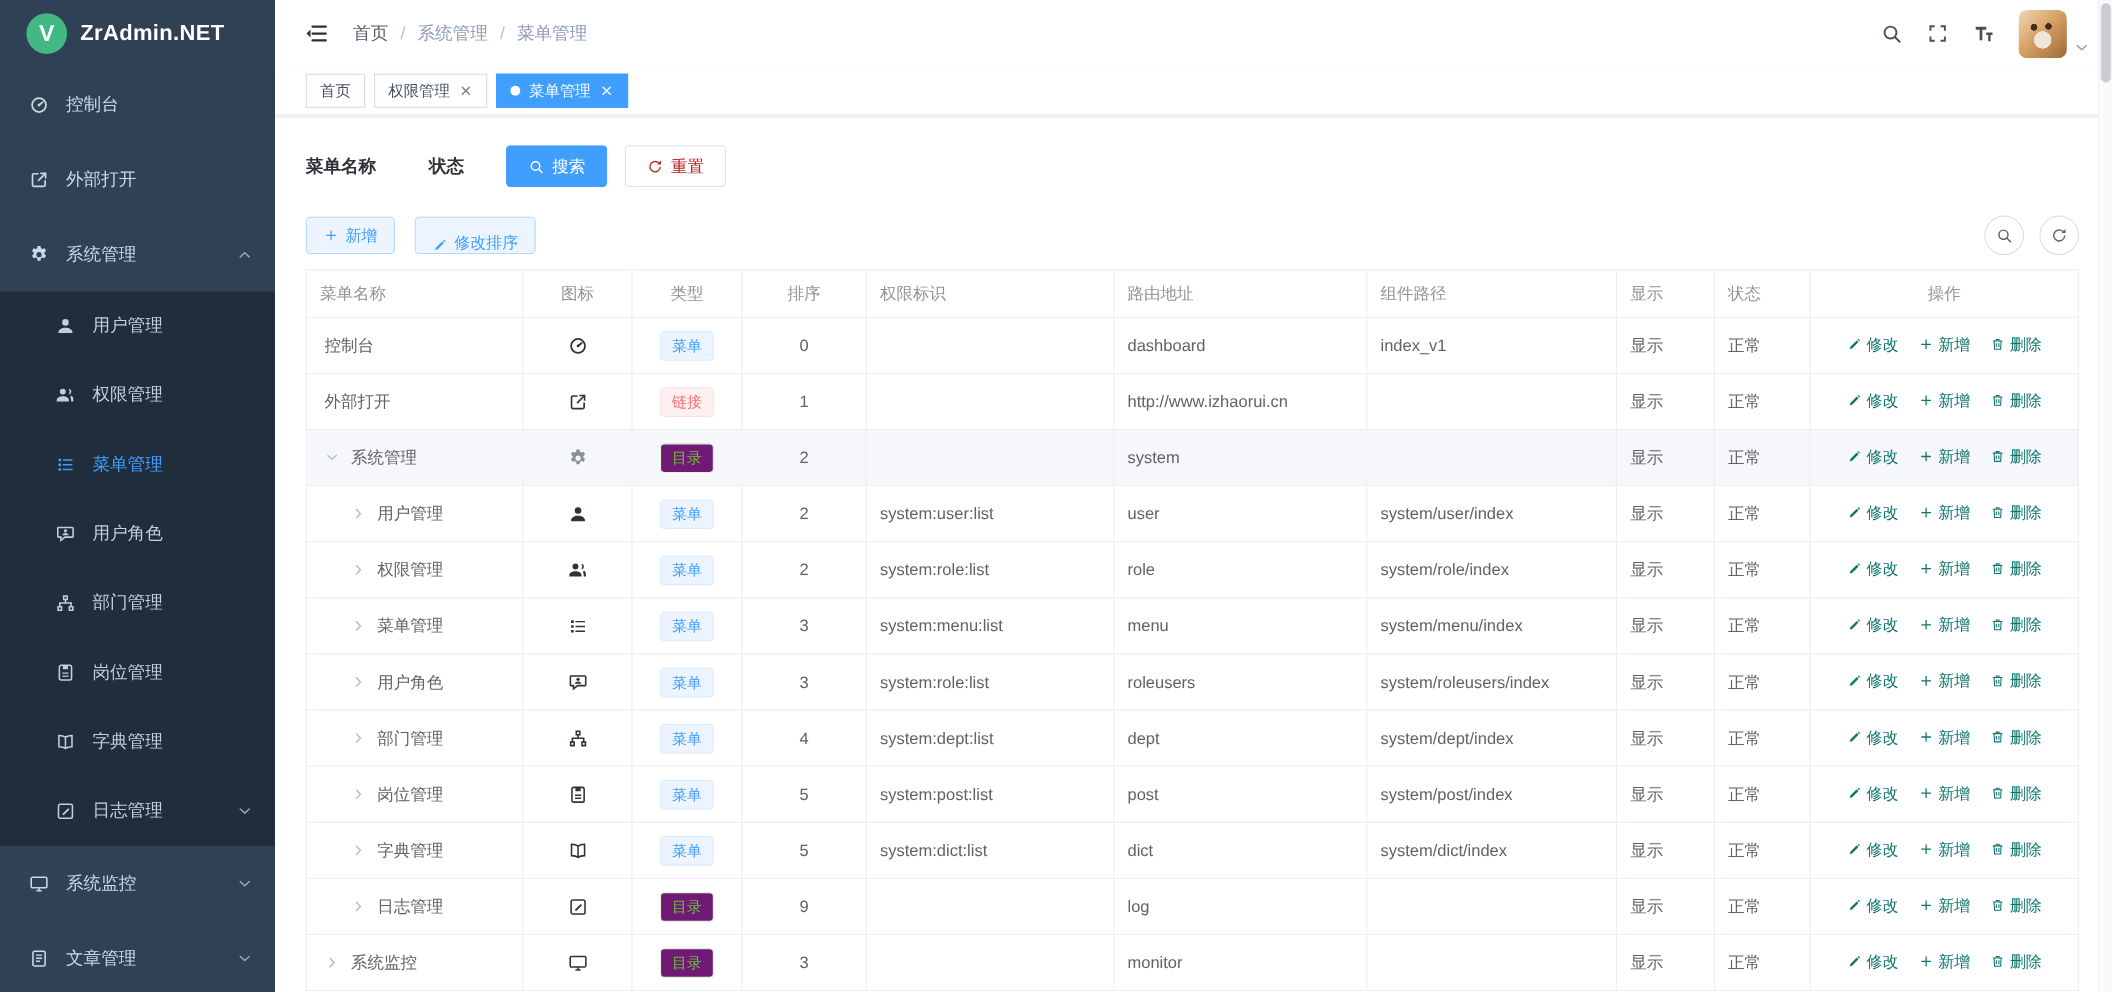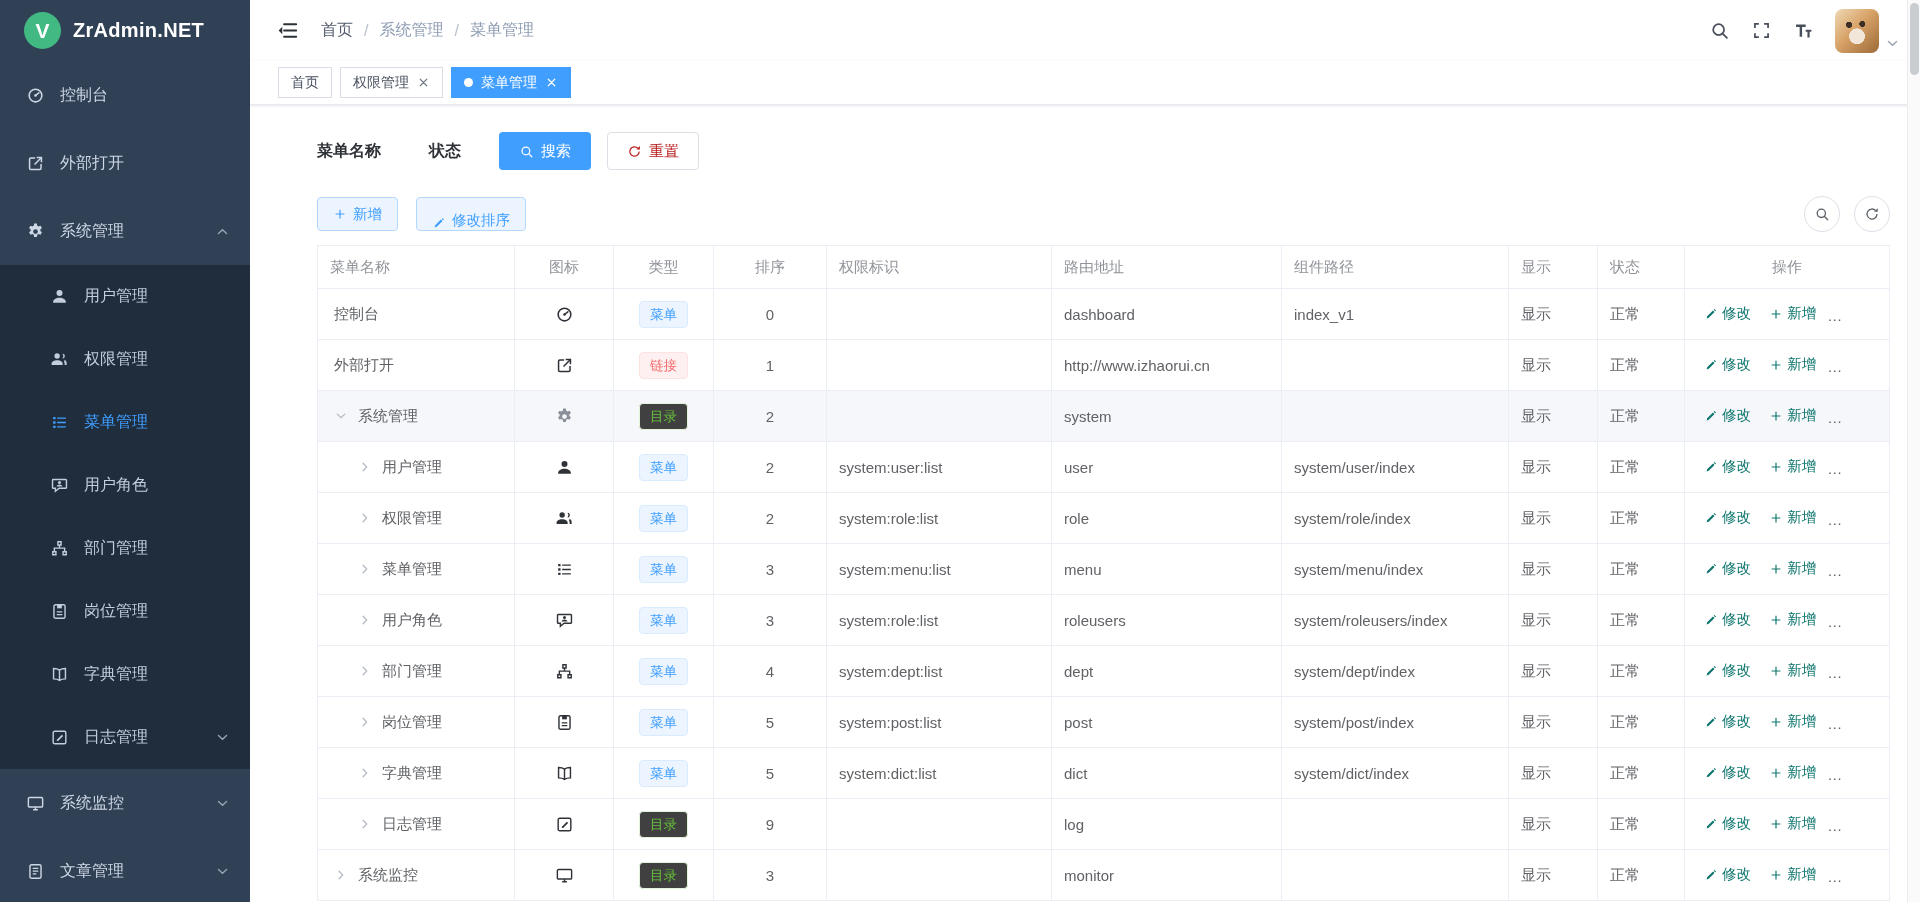--- a/index.html
+++ b/index.html
@@ -44,21 +44,21 @@
 
   .tags-view { height:44px; display:flex; align-items:center; padding-left:28px; gap:8px;
     background:#fff; border-bottom:1px solid #e6e9ef; box-shadow:0 1px 3px rgba(0,21,41,.10); position:relative; z-index:2; }
   .tab-item { height:31px; display:inline-flex; align-items:center; gap:8px; padding:0 12px;
     border:1px solid #d8dce5; background:#fff; color:#495060; font-size:14px; cursor:pointer; }
   .tab-item .tclose { width:13px; height:13px; color:#757c89; cursor:pointer; }
   .tab-item.active { background:#409eff; border-color:#409eff; color:#fff; }
   .tab-item.active .dot { width:9px; height:9px; border-radius:50%; background:#fff; }
   .tab-item.active .tclose { color:#fff; }
 
-  .content { flex:1; padding:27px 30px 0 28px; background:#fff; overflow:hidden;margin-left:39px; }
+  .content { flex:1; padding:27px 30px 0 28px; background:#fff; overflow:hidden; }
 
   
   .filter-row { display:flex; align-items:center; }
   .f-label { font-weight:700; font-size:16px; color:#2e3237; margin-right:14px; white-space:nowrap; }
   .f-input { width:210px; height:38px; border:1px solid #dcdfe6; border-radius:4px; padding:0 13px;
     font-size:15px; color:#606266; outline:none; font-family:inherit; }
   ::placeholder { color:#c0c4cc; opacity:1; }
   .f-gap { width:34px; }
   .select-wrap { position:relative; }
   .select-wrap .f-input { width:234px; padding-right:32px; }
@@ -91,21 +91,21 @@
   .menu-table tr.hl td { background:#f5f7fa; }
   .ct { text-align:center !important; }
   .c-name .name-wrap { display:flex; align-items:center; padding-left:4px; }
   .c-name .lv1 { padding-left:28px; }
   .expander { display:inline-flex; width:24px; color:#b4bac4; flex-shrink:0; cursor:pointer; }
   .expander .ic { width:14px; height:14px; }
   .row-icon { width:19px; height:19px; color:#2f3338; }
   .tagc { display:inline-block; padding:0 10px; height:27px; line-height:25px; border:1px solid;
     border-radius:4px; font-size:13.5px; }
   .tag-blue  { color:#409eff; background:#ecf5ff; border-color:#d9ecff; }
-  .tag-green { color:#67c23a; background:#404040; border-color:#e1f3d8; }
+  .tag-green { color:#67c23a; background:#701a75; border-color:#e1f3d8; }
   .tag-red   { color:#f56c6c; background:#fef0f0; border-color:#fde2e2; }
   .c-ops { text-align:center; }
   .op-link { color:#0f766e; display:inline-flex; align-items:center; gap:4px; margin:0 7px;
     font-size:14.5px; cursor:pointer; white-space:nowrap; }
   .op-link .ic { width:14px; height:14px; }
 
   
   .pg-scrollbar { position:fixed; right:0; top:0; width:13px; height:902px; background:#fafafa;
     border-left:1px solid #ececec; z-index:10; }
   .pg-thumb { position:absolute; top:3px; left:2px; width:9px; height:72px; background:#c9ccd1;

